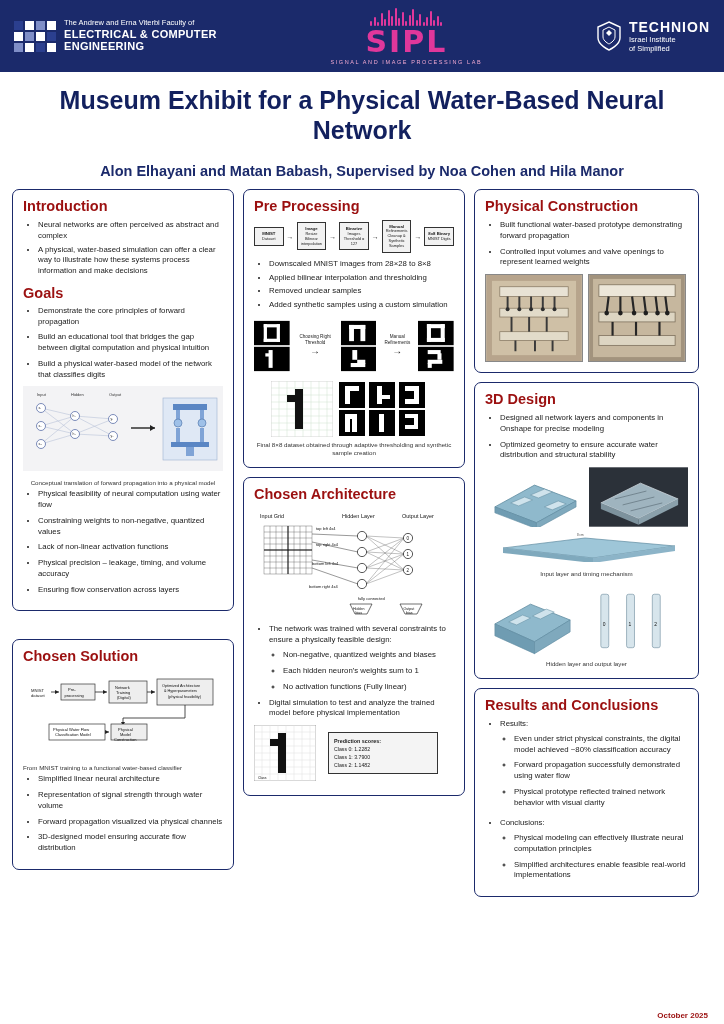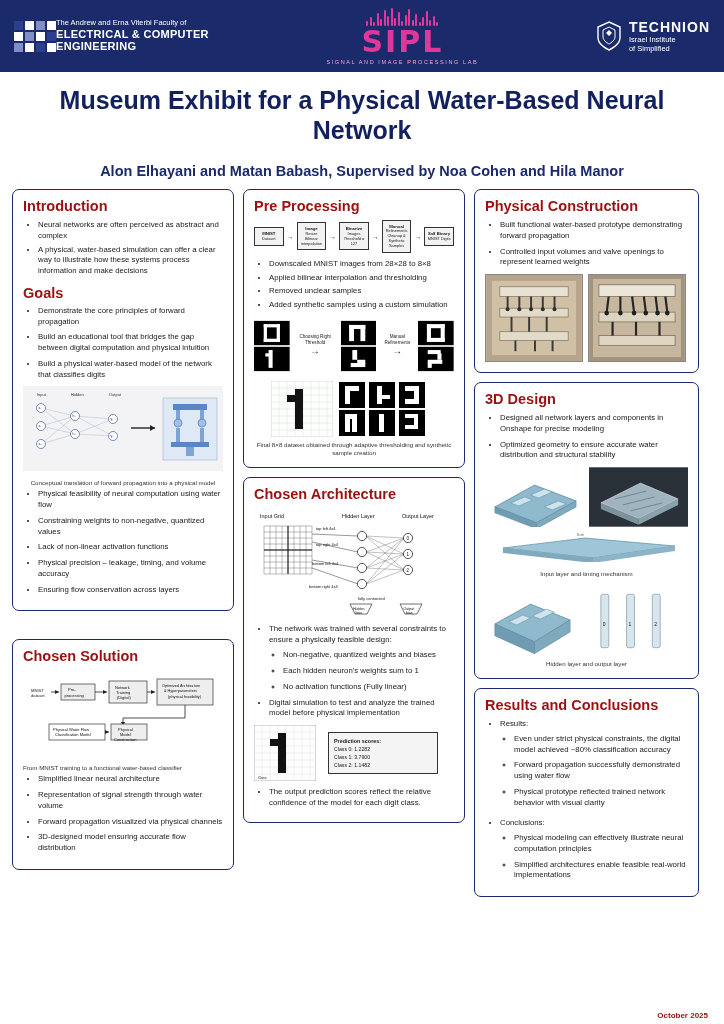--- a/index.html
+++ b/index.html
@@ -11,21 +11,21 @@
     color:#1a1a1a;
     position:relative;
     overflow:hidden;
   }
   
   .topbar {
     height:72px; background:#1b2a6b; width:100%;
     display:flex; align-items:center; justify-content:space-between;
     padding:0 14px;
   }
-  .tech-left { display:flex; align-items:center; }
+  .tech-left { display:flex; align-items:center; gap:8px; }
   .grid-logo { display:grid; grid-template-columns:repeat(4,9px); grid-template-rows:repeat(3,9px); gap:2px; }
   .grid-logo i { display:block; width:9px; height:9px; background:#ffffff; }
   .grid-logo i.d { background:#2b3f8f; }
   .grid-logo i.m { background:#7f8ec7; }
   .fac-text { color:#fff; line-height:1.15; }
   .fac-text .l1 { font-size:7.5px; font-weight:normal; }
   .fac-text .l2 { font-size:11px; font-weight:bold; letter-spacing:.3px;text-align:center; }
   .fac-text .l3 { font-size:11px; font-weight:bold; letter-spacing:.3px; }
   .sipl { text-align:center; color:#fff; }
   .sipl .wave { height:18px; display:flex; align-items:flex-end; justify-content:center; gap:1.5px; margin-bottom:1px;}
@@ -564,23 +564,20 @@
           <text x="4" y="54" font-size="3.4" fill="#111" font-family="Liberation Sans">Class</text>
         </svg>
         <div class="pred-box">
           <div class="ttl">Prediction scores:</div>
           <div>Class 0: 1.2282</div>
           <div>Class 1: 3.7900</div>
           <div>Class 2: 1.1482</div>
         </div>
       </div>
 
-      <ul style="margin-top:6px">
-        <li>The output prediction scores reflect the relative confidence of the model for each digit class.</li>
-      </ul>
     </div>
   </div>
 
   <div class="col col3">
 
     <div class="card">
       <h2>Physical Construction</h2>
       <ul>
         <li class="sp">Built functional water-based prototype demonstrating forward propagation</li>
         <li class="sp">Controlled input volumes and valve openings to represent learned weights</li>

